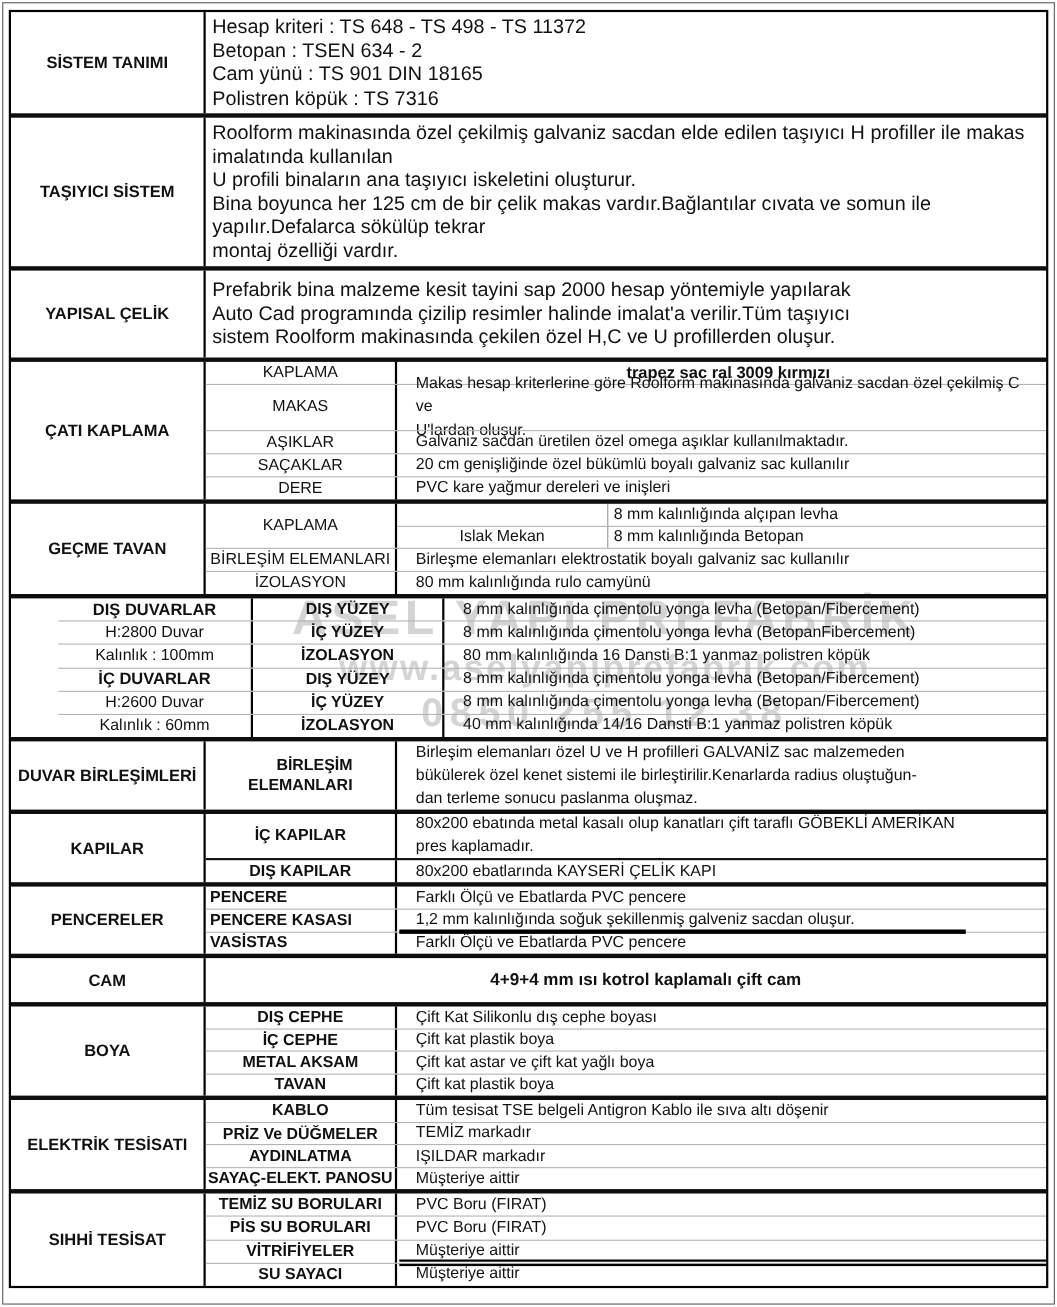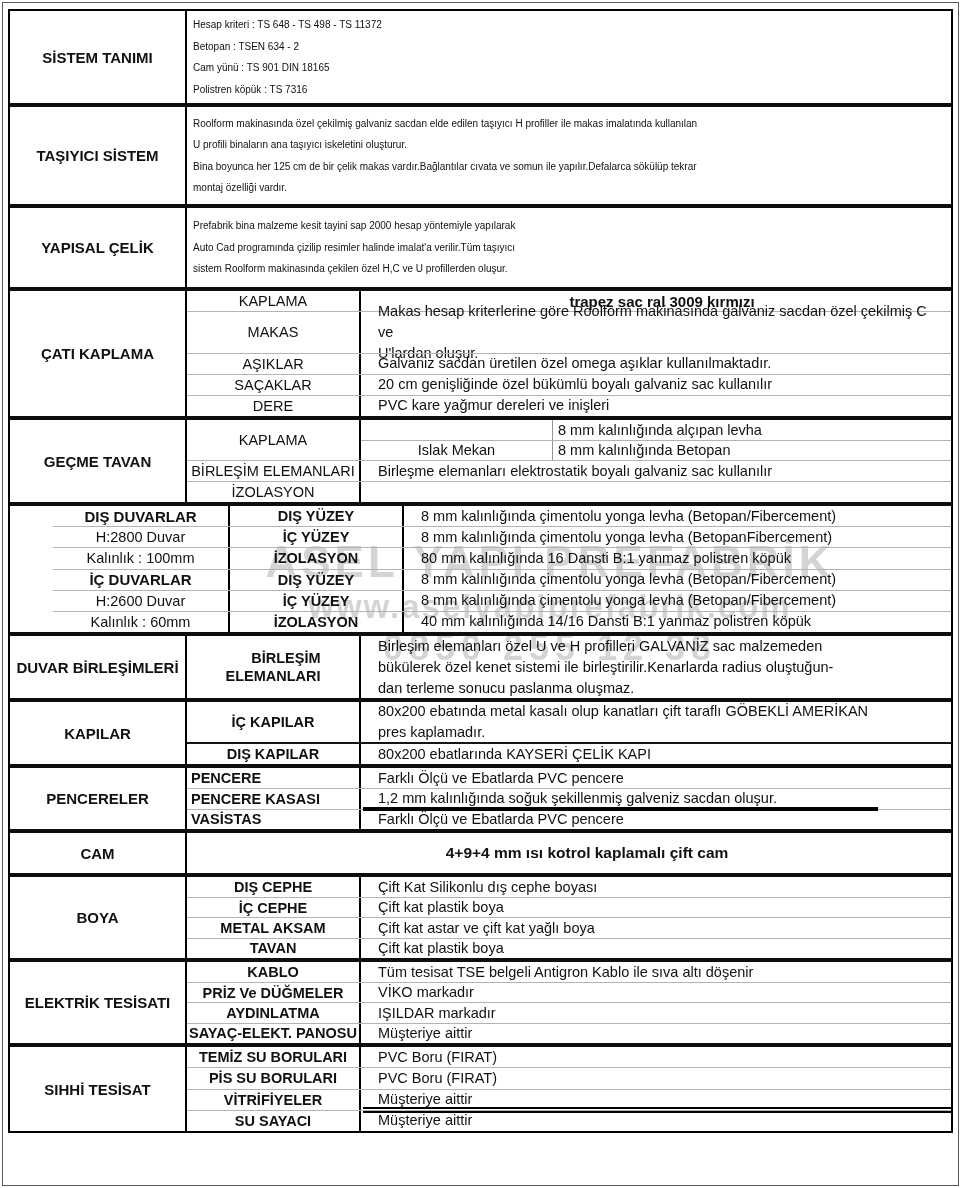--- a/index.html
+++ b/index.html
@@ -27,21 +27,21 @@
   .catc{flex:0 0 177px;border-right:2px solid #000;display:flex;align-items:center;justify-content:center;
         text-align:center;font-size:14.5px;box-sizing:border-box;}
   .catc.bold{font-weight:bold;font-size:15px;}
   .lab{flex:0 0 174px;border-right:2px solid #000;display:flex;align-items:center;justify-content:center;
        text-align:right;font-size:14.5px;box-sizing:border-box;white-space:pre-line;line-height:18px;padding:1px 2px;}
   .lab.bold{font-weight:bold;}
   .lab.left{justify-content:flex-start;text-align:left;padding-left:4px;white-space:nowrap;}
   .val{flex:1;display:flex;align-items:center;padding:1px 5px;font-size:14.5px;white-space:pre-line;line-height:21px;box-sizing:border-box;min-width:0;margin-left:12px;}
   .val.bold{font-weight:bold;font-size:15px;}
   .val.center{justify-content:center;text-align:center;}
-  .mval{flex:1;display:flex;flex-direction:column;justify-content:center;padding:3px 6px;font-size:10px;
+  .mval{flex:1;display:flex;flex-direction:column;justify-content:center;padding:3px 6px;font-size:18px;
         line-height:21.5px;white-space:pre-line;box-sizing:border-box;}
   .mval.bold{font-weight:bold;font-size:15.5px;}
   .mval.center{align-items:center;text-align:center;}
   .split{flex:1;display:flex;flex-direction:column;min-width:0;}
   .srow{flex:1;display:flex;border-top:1px solid #b3b3b3;box-sizing:border-box;}
   .srow.rfirst{border-top:none;}
   .scell-l{flex:0 0 192px;display:flex;align-items:center;justify-content:center;border-right:1px solid #969696;
            font-size:14.5px;box-sizing:border-box;}
   .scell-r{flex:1;display:flex;align-items:center;padding:1px 5px;font-size:14.5px;box-sizing:border-box;}
   .stray-thick{position:absolute;left:176px;bottom:-2px;width:515px;height:4px;background:#000;z-index:3;}
@@ -126,20 +126,21 @@
               <div class="scell-r">8 mm kalınlığında Betopan</div>
             </div>
           </div>
         </div>
         <div class="row" style="flex: 1 1 0px;">
           <div class="lab">BİRLEŞİM ELEMANLARI</div>
           <div class="val">Birleşme elemanları elektrostatik boyalı galvaniz sac kullanılır</div>
         </div>
         <div class="row" style="flex: 1 1 0px;">
           <div class="lab">İZOLASYON</div>
+          <div class="val">80 mm kalınlığında rulo camyünü</div>
         </div>
       </div>
     </div>
     <div class="section prc" style="min-height: 130px;">
       <div class="row rfirst" style="flex: 1 1 0px;">
         <div class="catc bold">DIŞ DUVARLAR</div>
         <div class="lab bold">DIŞ YÜZEY</div>
         <div class="val">8 mm kalınlığında çimentolu yonga levha (Betopan/Fibercement)</div>
       </div>
       <div class="row" style="flex: 1 1 0px;">
@@ -241,21 +242,21 @@
     </div>
     <div class="section" style="min-height: 85px;">
       <div class="cat">ELEKTRİK TESİSATI</div>
       <div class="rows">
         <div class="row rfirst" style="flex: 1 1 0px;">
           <div class="lab bold">KABLO</div>
           <div class="val">Tüm tesisat TSE belgeli Antigron Kablo ile sıva altı döşenir</div>
         </div>
         <div class="row" style="flex: 1 1 0px;">
           <div class="lab bold">PRİZ Ve DÜĞMELER</div>
-          <div class="val">VİKO markadır</div>
+          <div class="val">TEMİZ markadır</div>
         </div>
         <div class="row" style="flex: 1 1 0px;">
           <div class="lab bold">AYDINLATMA</div>
           <div class="val">IŞILDAR markadır</div>
         </div>
         <div class="row" style="flex: 1 1 0px;">
           <div class="lab bold">SAYAÇ-ELEKT. PANOSU</div>
           <div class="val">Müşteriye aittir</div>
         </div>
       </div>

